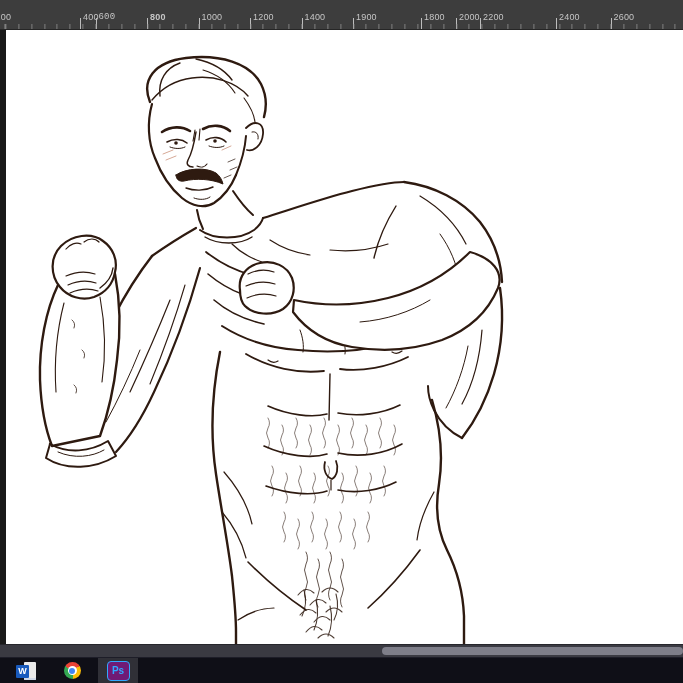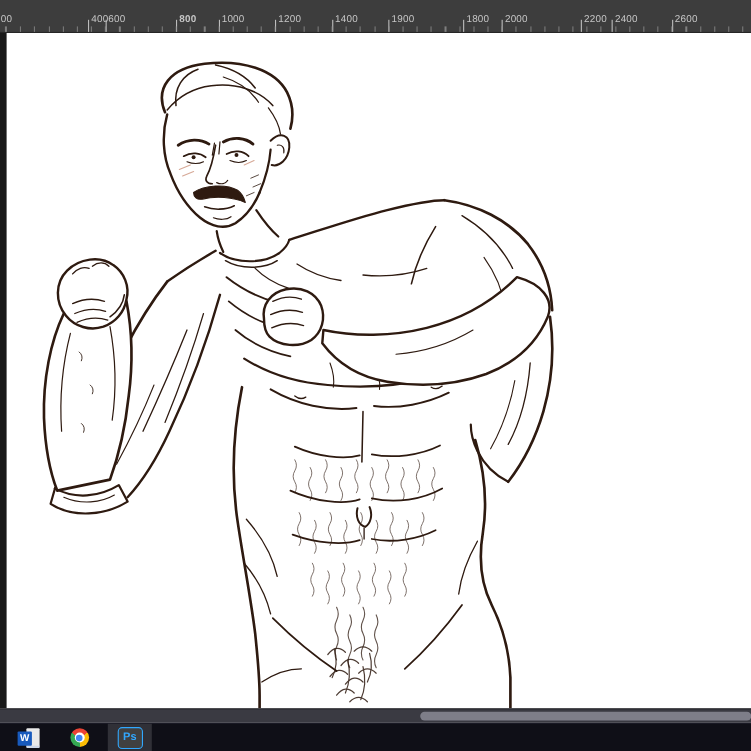--- a/index.html
+++ b/index.html
@@ -28,40 +28,40 @@
   .taskbar{flex:0 0 26px;background:#0f0f17;display:flex;align-items:stretch;padding-left:6px;gap:6px;border-top:1px solid #1d1d28}
   .task-btn{width:40px;display:flex;align-items:center;justify-content:center;background:transparent;border:none;cursor:pointer;padding:0}
   .task-btn.active{background:rgba(255,255,255,.14)}
   .word-icon{position:relative;width:20px;height:18px}
   .word-page{position:absolute;right:0;top:0;width:12px;height:18px;background:#eaeaea;border-radius:1px;box-shadow:inset 0 -2px 0 #cfd8e8}
   .word-block{position:absolute;left:0;top:3px;width:13px;height:13px;background:#185abd;color:#fff;font-size:9px;font-weight:bold;display:flex;align-items:center;justify-content:center;border-radius:1px}
   .chrome-icon{width:17px;height:17px;border-radius:50%;position:relative;
     background:conic-gradient(from -60deg,#ea4335 0 33%,#fbbc05 0 66%,#34a853 0 100%)}
   .chrome-icon::before{content:"";position:absolute;inset:4px;background:#fff;border-radius:50%}
   .chrome-icon::after{content:"";position:absolute;inset:5.5px;background:#4285f4;border-radius:50%}
-  .ps-icon{width:23px;height:20px;background:#404040;border:1px solid #31a8ff;border-radius:4px;color:#31a8ff;font-size:10px;font-weight:bold;display:flex;align-items:center;justify-content:center}
+  .ps-icon{width:23px;height:20px;background:#701a75;border:1px solid #31a8ff;border-radius:4px;color:#31a8ff;font-size:10px;font-weight:bold;display:flex;align-items:center;justify-content:center}
 </style>
 </head>
 <body>
 
 <div class="screen">
 
   <div class="ruler">
       <div class="tick" style="left: -7.5px;">
         <span class="tick-label">200</span>
       </div>
       <div class="tick" style="left: 56px; margin-left: 24px;">
         <span class="tick-line"></span>
         <span class="tick-label">400</span>
       </div>
-      <div class="tick" style="left: 95.5px;">
+      <div class="tick" style="left: 95.5px; font-family: Liberation Mono, monospace;">
         <span class="tick-line"></span>
         <span class="tick-label">600</span>
       </div>
-      <div class="tick" style="left: 160px; font-weight: bold;">
+      <div class="tick" style="left: 147px; font-weight: bold;">
         <span class="tick-line"></span>
         <span class="tick-label">800</span>
       </div>
       <div class="tick" style="left: 198.5px;">
         <span class="tick-line"></span>
         <span class="tick-label">1000</span>
       </div>
       <div class="tick" style="left: 250px;">
         <span class="tick-line"></span>
         <span class="tick-label">1200</span>
@@ -75,21 +75,21 @@
         <span class="tick-label">1900</span>
       </div>
       <div class="tick" style="left: 421px;">
         <span class="tick-line"></span>
         <span class="tick-label">1800</span>
       </div>
       <div class="tick" style="left: 456px;">
         <span class="tick-line"></span>
         <span class="tick-label">2000</span>
       </div>
-      <div class="tick" style="left: 528px;">
+      <div class="tick" style="left: 480px;">
         <span class="tick-line"></span>
         <span class="tick-label">2200</span>
       </div>
       <div class="tick" style="left: 556px;">
         <span class="tick-line"></span>
         <span class="tick-label">2400</span>
       </div>
       <div class="tick" style="left: 610.5px;">
         <span class="tick-line"></span>
         <span class="tick-label">2600</span>

